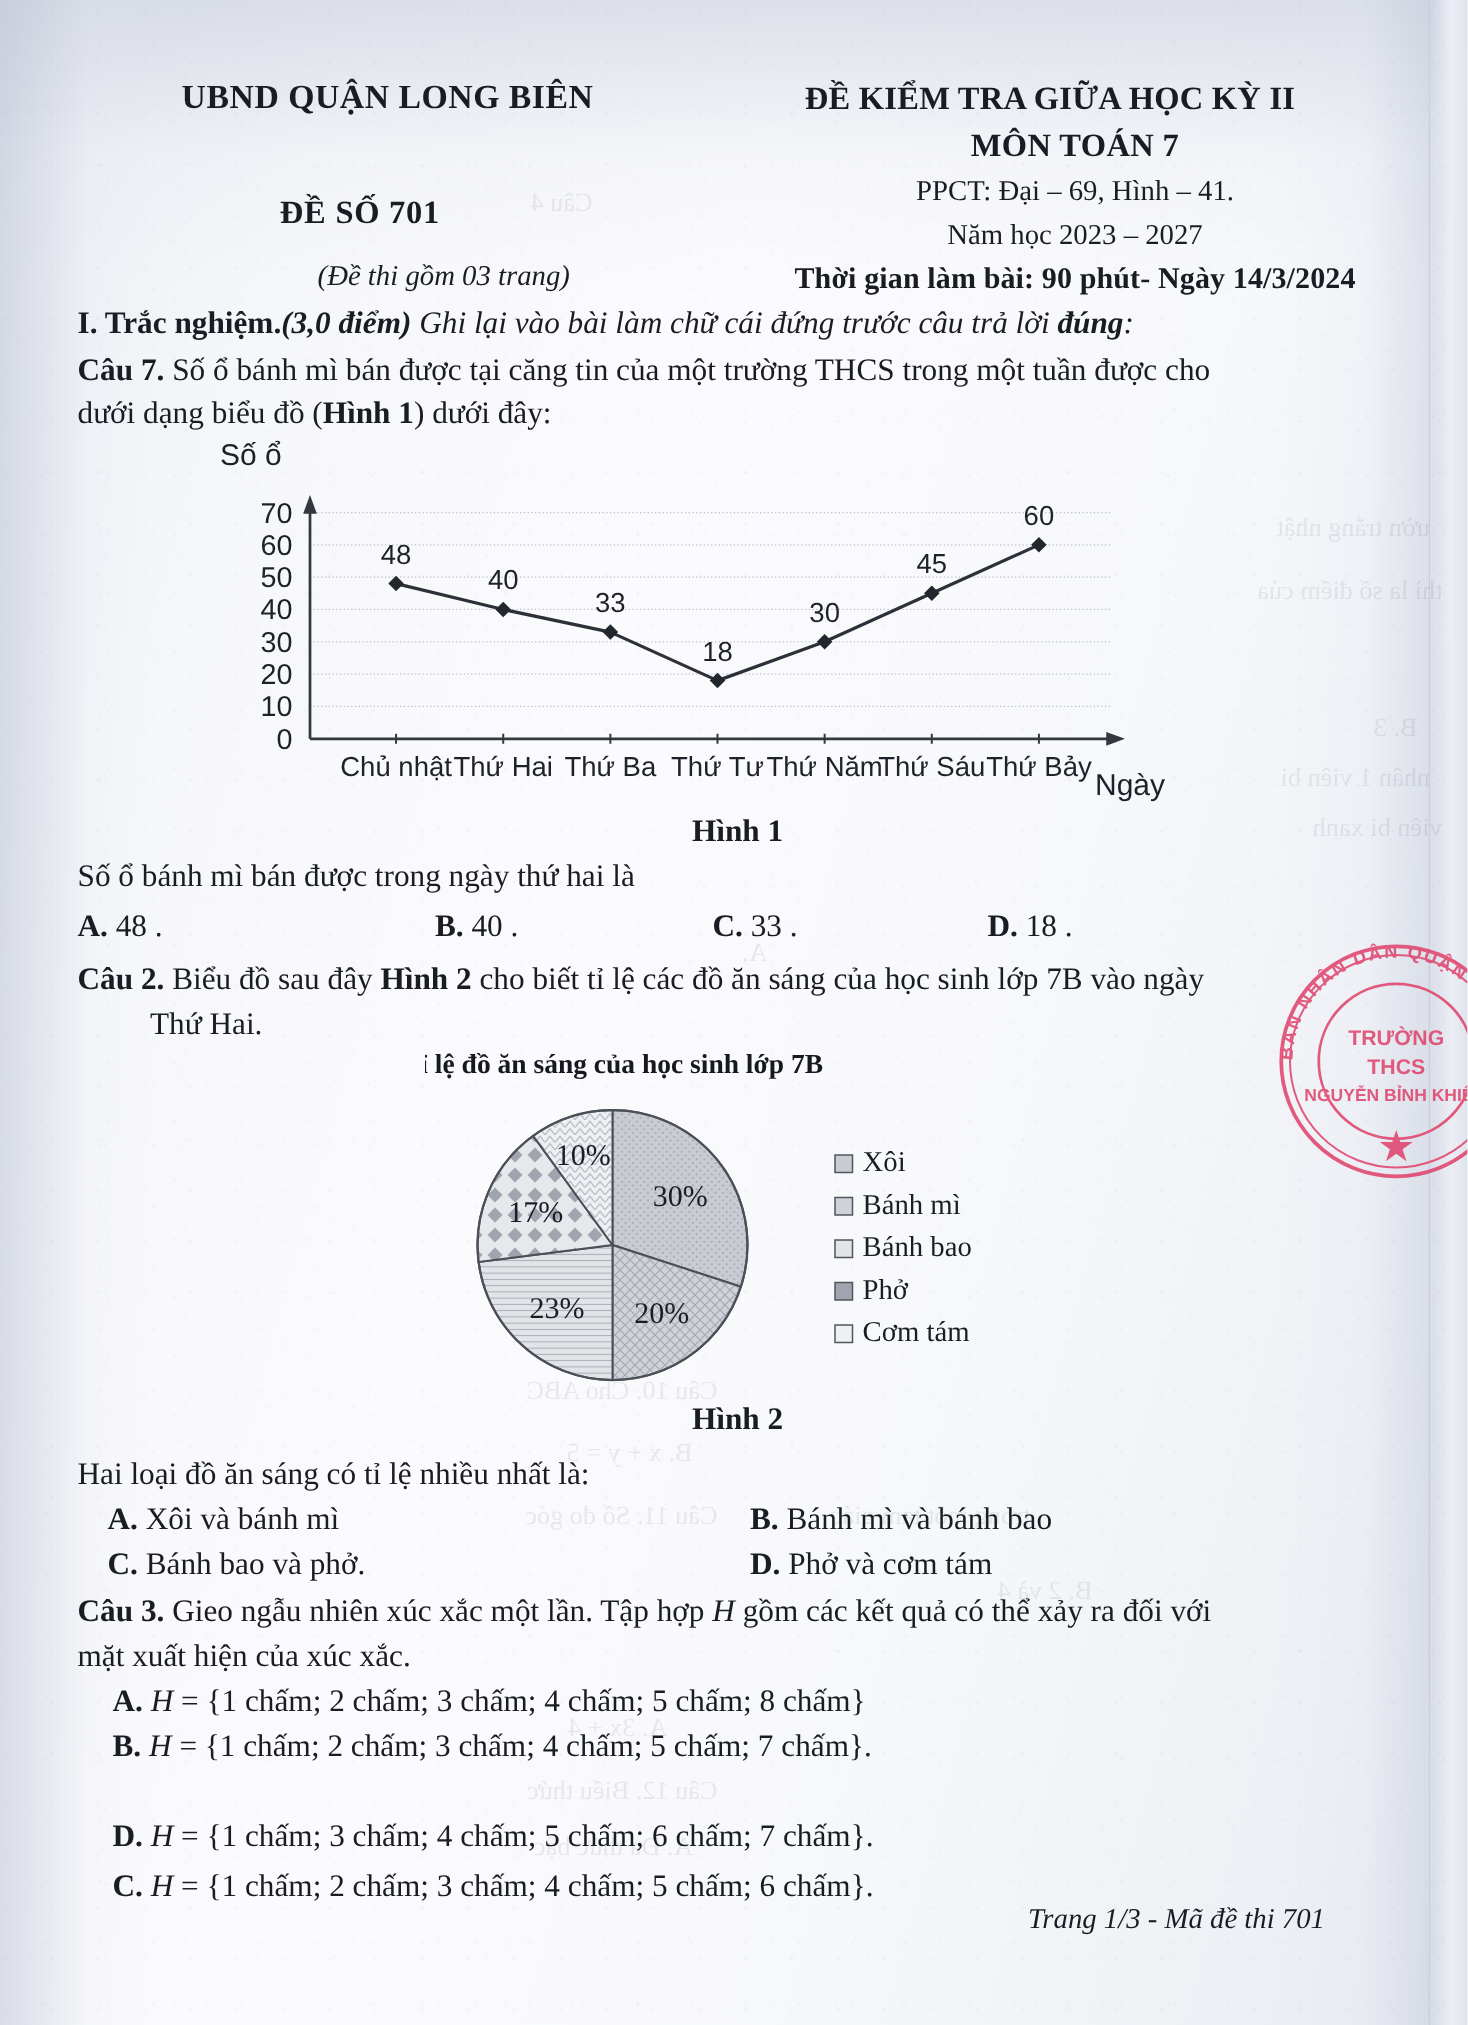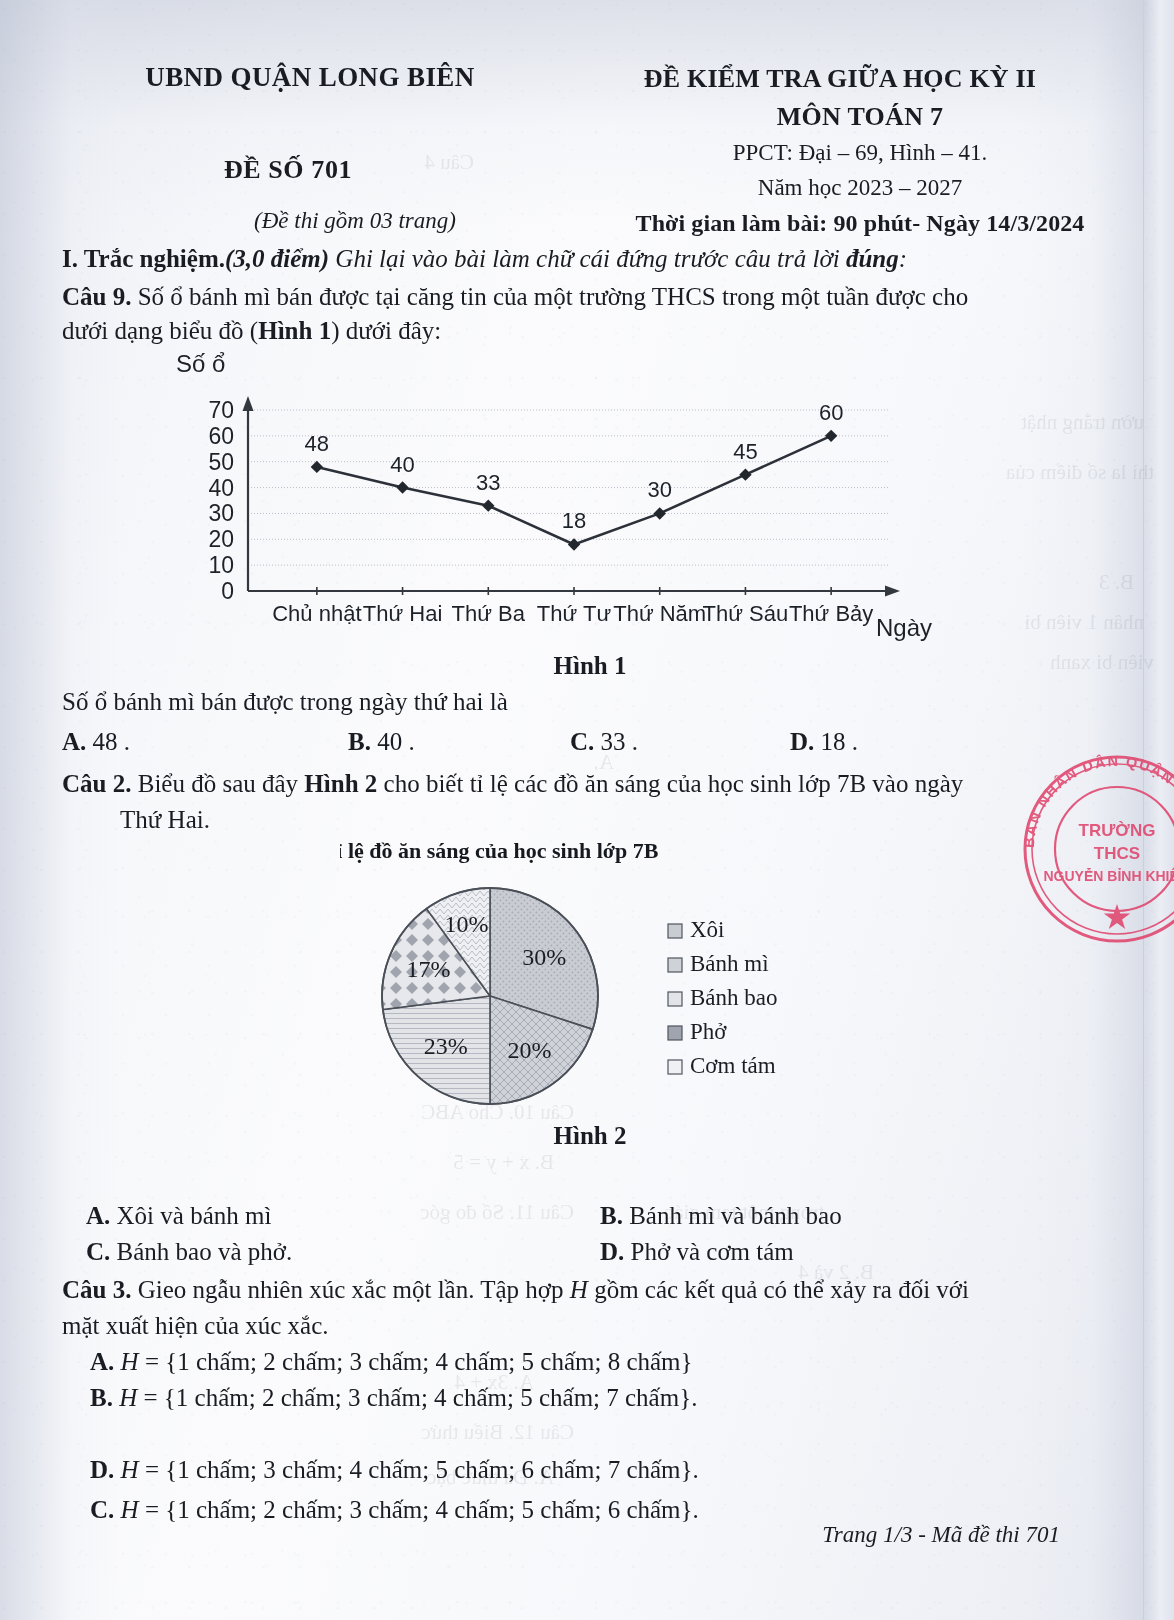--- a/index.html
+++ b/index.html
@@ -215,21 +215,21 @@
   <div class="ink i ctr" id="de-thi-gom">(Đề thi gồm 03 trang)</div>
 
   <div class="ink b ctr" id="hdr-right-1">ĐỀ KIỂM TRA GIỮA HỌC KỲ II</div>
   <div class="ink b ctr" id="hdr-right-2">MÔN TOÁN 7</div>
   <div class="ink ctr" id="hdr-right-3">PPCT: Đại – 69, Hình – 41.</div>
   <div class="ink ctr" id="hdr-right-4">Năm học 2023 – 2027</div>
   <div class="ink b ctr" id="hdr-right-5">Thời gian làm bài: 90 phút- Ngày 14/3/2024</div>
 
   <div class="ink bodyline" id="sec-1"><span class="b">I. Trắc nghiệm.</span><span class="b i">(3,0 điểm)</span><span class="i"> Ghi lại vào bài làm chữ cái đứng trước câu trả lời </span><span class="b i">đúng</span><span class="i">:</span></div>
 
-  <div class="ink bodyline" id="cau1-l1"><span class="b">Câu 9.</span><span> Số ổ bánh mì bán được tại căng tin của một trường THCS trong một tuần được cho</span></div>
+  <div class="ink bodyline" id="cau1-l1"><span class="b">Câu 7.</span><span> Số ổ bánh mì bán được tại căng tin của một trường THCS trong một tuần được cho</span></div>
   <div class="ink bodyline" id="cau1-l2">dưới dạng biểu đồ (<span class="b">Hình 1</span>) dưới đây:</div>
 
   <div id="chart1">
     <svg width="790" height="300" viewBox="0 0 790 300" xmlns="http://www.w3.org/2000/svg">
 
       <text id="lc-ylabel" x="6" y="24" font-family="Liberation Sans, sans-serif" font-size="24" fill="#1d2128">Số ổ</text>
 
       <g id="lc-grid">
           <line x1="78" y1="217.14285714285714" x2="718" y2="217.14285714285714" stroke="#b9bec8" stroke-width="1" stroke-dasharray="1 2"></line>
           <line x1="78" y1="191.28571428571428" x2="718" y2="191.28571428571428" stroke="#b9bec8" stroke-width="1" stroke-dasharray="1 2"></line>
@@ -360,20 +360,21 @@
           <text x="350" y="169" font-family="Liberation Serif, serif" font-size="23" fill="#1a1d24">Bánh bao</text>
           <rect x="328" y="190" width="14" height="14" fill="#9fa4ae" stroke="#50555e" stroke-width="1.2"></rect>
           <text x="350" y="203" font-family="Liberation Serif, serif" font-size="23" fill="#1a1d24">Phở</text>
           <rect x="328" y="224" width="14" height="14" fill="#eff0f3" stroke="#50555e" stroke-width="1.2"></rect>
           <text x="350" y="237" font-family="Liberation Serif, serif" font-size="23" fill="#1a1d24">Cơm tám</text>
         </g>
     </svg>
   </div>
 
   <div class="ink b ctr" id="hinh2-cap">Hình 2</div>
+  <div class="ink" id="cau2-q">Hai loại đồ ăn sáng có tỉ lệ nhiều nhất là:</div>
 
   <div class="ink opt-row" id="c2-a"><span class="b">A.</span><span> Xôi và bánh mì</span></div>
   <div class="ink opt-row" id="c2-b"><span class="b">B.</span><span> Bánh mì và bánh bao</span></div>
   <div class="ink opt-row" id="c2-c"><span class="b">C.</span><span> Bánh bao và phở.</span></div>
   <div class="ink opt-row" id="c2-d"><span class="b">D.</span><span> Phở và cơm tám</span></div>
 
   <div class="ink" id="cau3-l1"><span class="b">Câu 3.</span> Gieo ngẫu nhiên xúc xắc một lần. Tập hợp <span class="mathvar">H</span> gồm các kết quả có thể xảy ra đối với</div>
   <div class="ink" id="cau3-l2">mặt xuất hiện của xúc xắc.</div>
 
   <div class="ink" id="c3-a"><span class="b">A.</span> <span class="mathvar">H</span><span> = {1 chấm; 2 chấm; 3 chấm; 4 chấm; 5 chấm; 8 chấm}</span></div>

